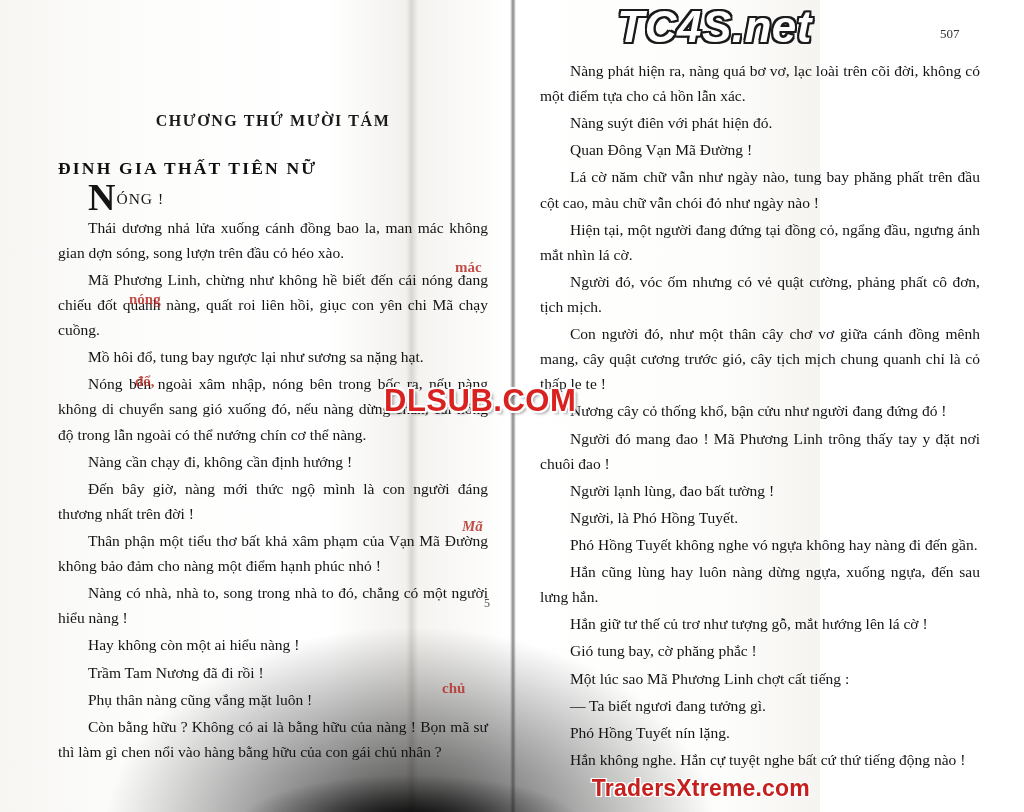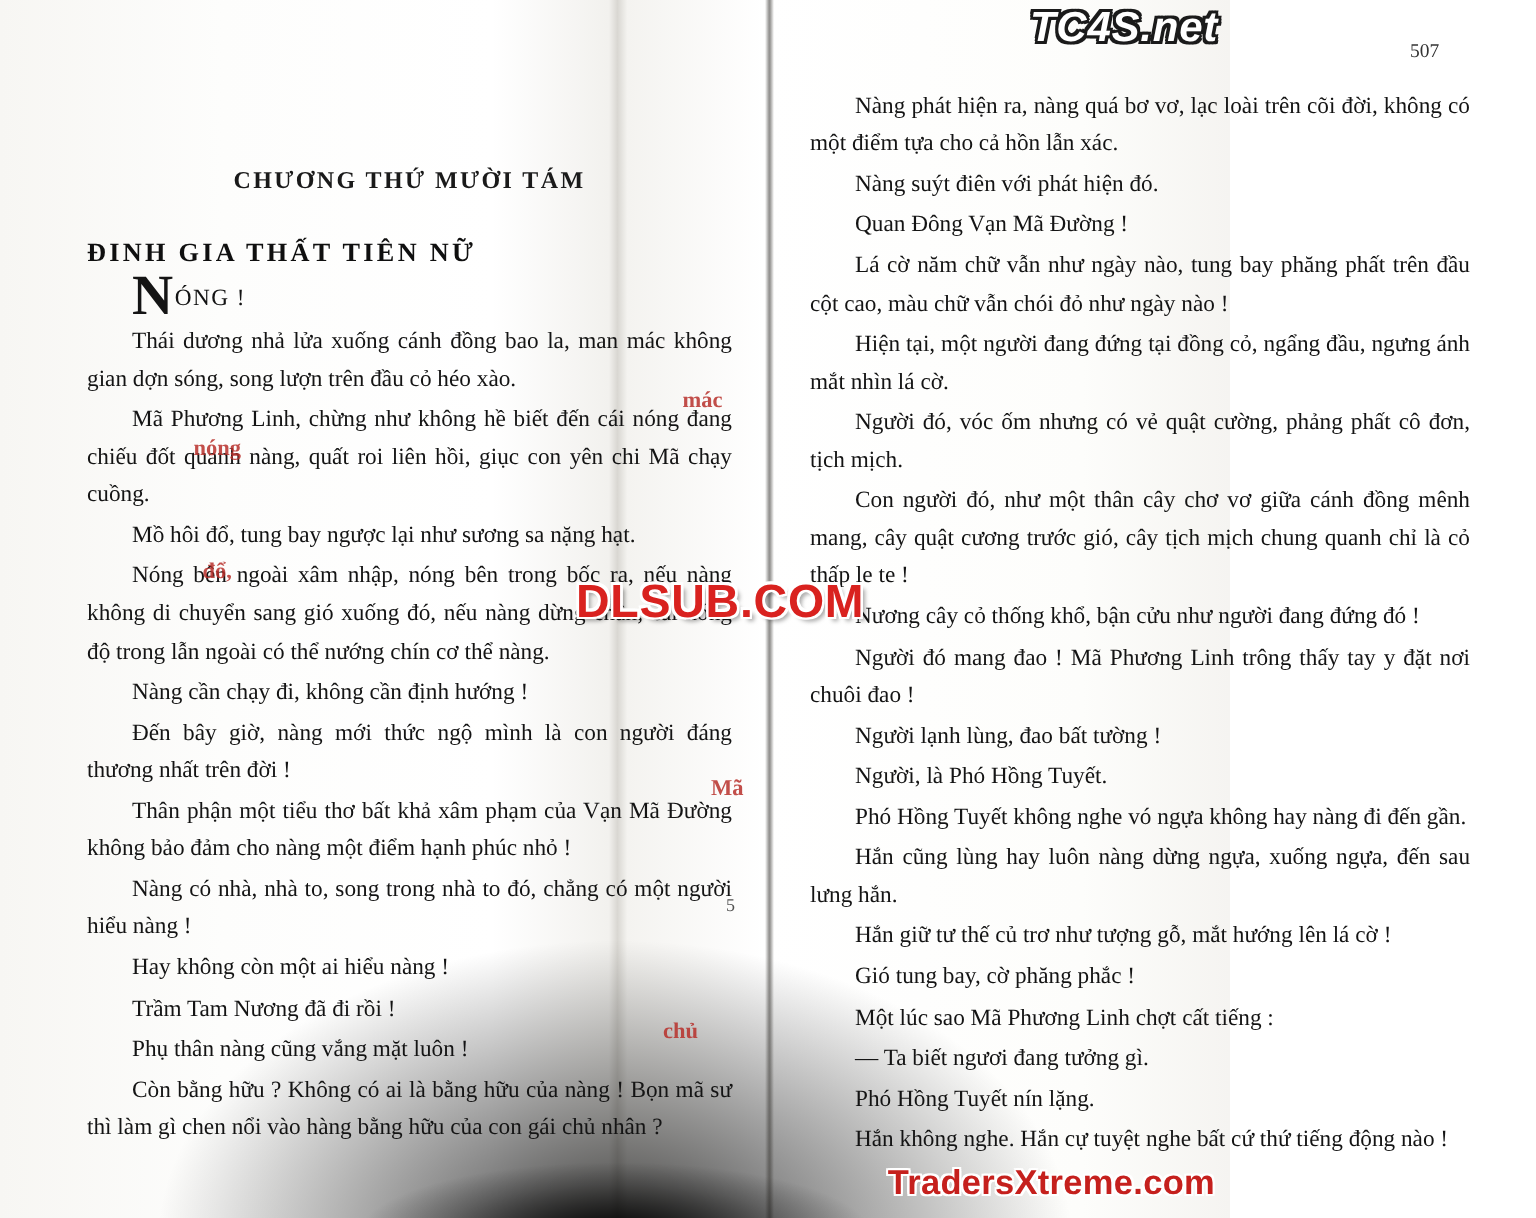--- a/index.html
+++ b/index.html
@@ -111,21 +111,21 @@
   }
 
   
   .wm-tc4s {
     position: absolute;
     top: 2px;
     right: 8px;
     font-family: "Liberation Sans", sans-serif;
     font-weight: 700;
     font-style: italic;
-    font-size: 28px;
+    font-size: 44px;
     color: #ffffff;
     text-shadow:
        2px 0 0 #1b1b1b, -2px 0 0 #1b1b1b, 0 2px 0 #1b1b1b, 0 -2px 0 #1b1b1b,
        2px 2px 0 #1b1b1b, -2px 2px 0 #1b1b1b, 2px -2px 0 #1b1b1b, -2px -2px 0 #1b1b1b;
     letter-spacing: 0.5px;
   }
   .wm-dlsub {
     position: absolute;
     top: 383px;
     left: 384px;
@@ -158,21 +158,21 @@
     position: absolute;
     color: #b8302b;
     font-family: "Liberation Serif", serif;
     font-size: 15px;
     font-weight: 700;
     opacity: 0.85;
   }
   .mark-1 { top: 259px; left: 455px; }
   .mark-2 { top: 291px; left: 129px; }
   .mark-3 { top: 373px; left: 135px; }
-  .mark-4 { top: 518px; left: 474px; }
+  .mark-4 { top: 518px; left: 462px; font-style: italic; }
   .mark-5 { top: 680px; left: 442px; }
   .mark-6 { top: 596px; left: 484px; font-size: 12px; color:#333; font-weight:400;}
 </style>
 </head>
 <body>
 
 <div id="page">
   <div class="paper"></div>
   <div class="gutter"></div>
 

